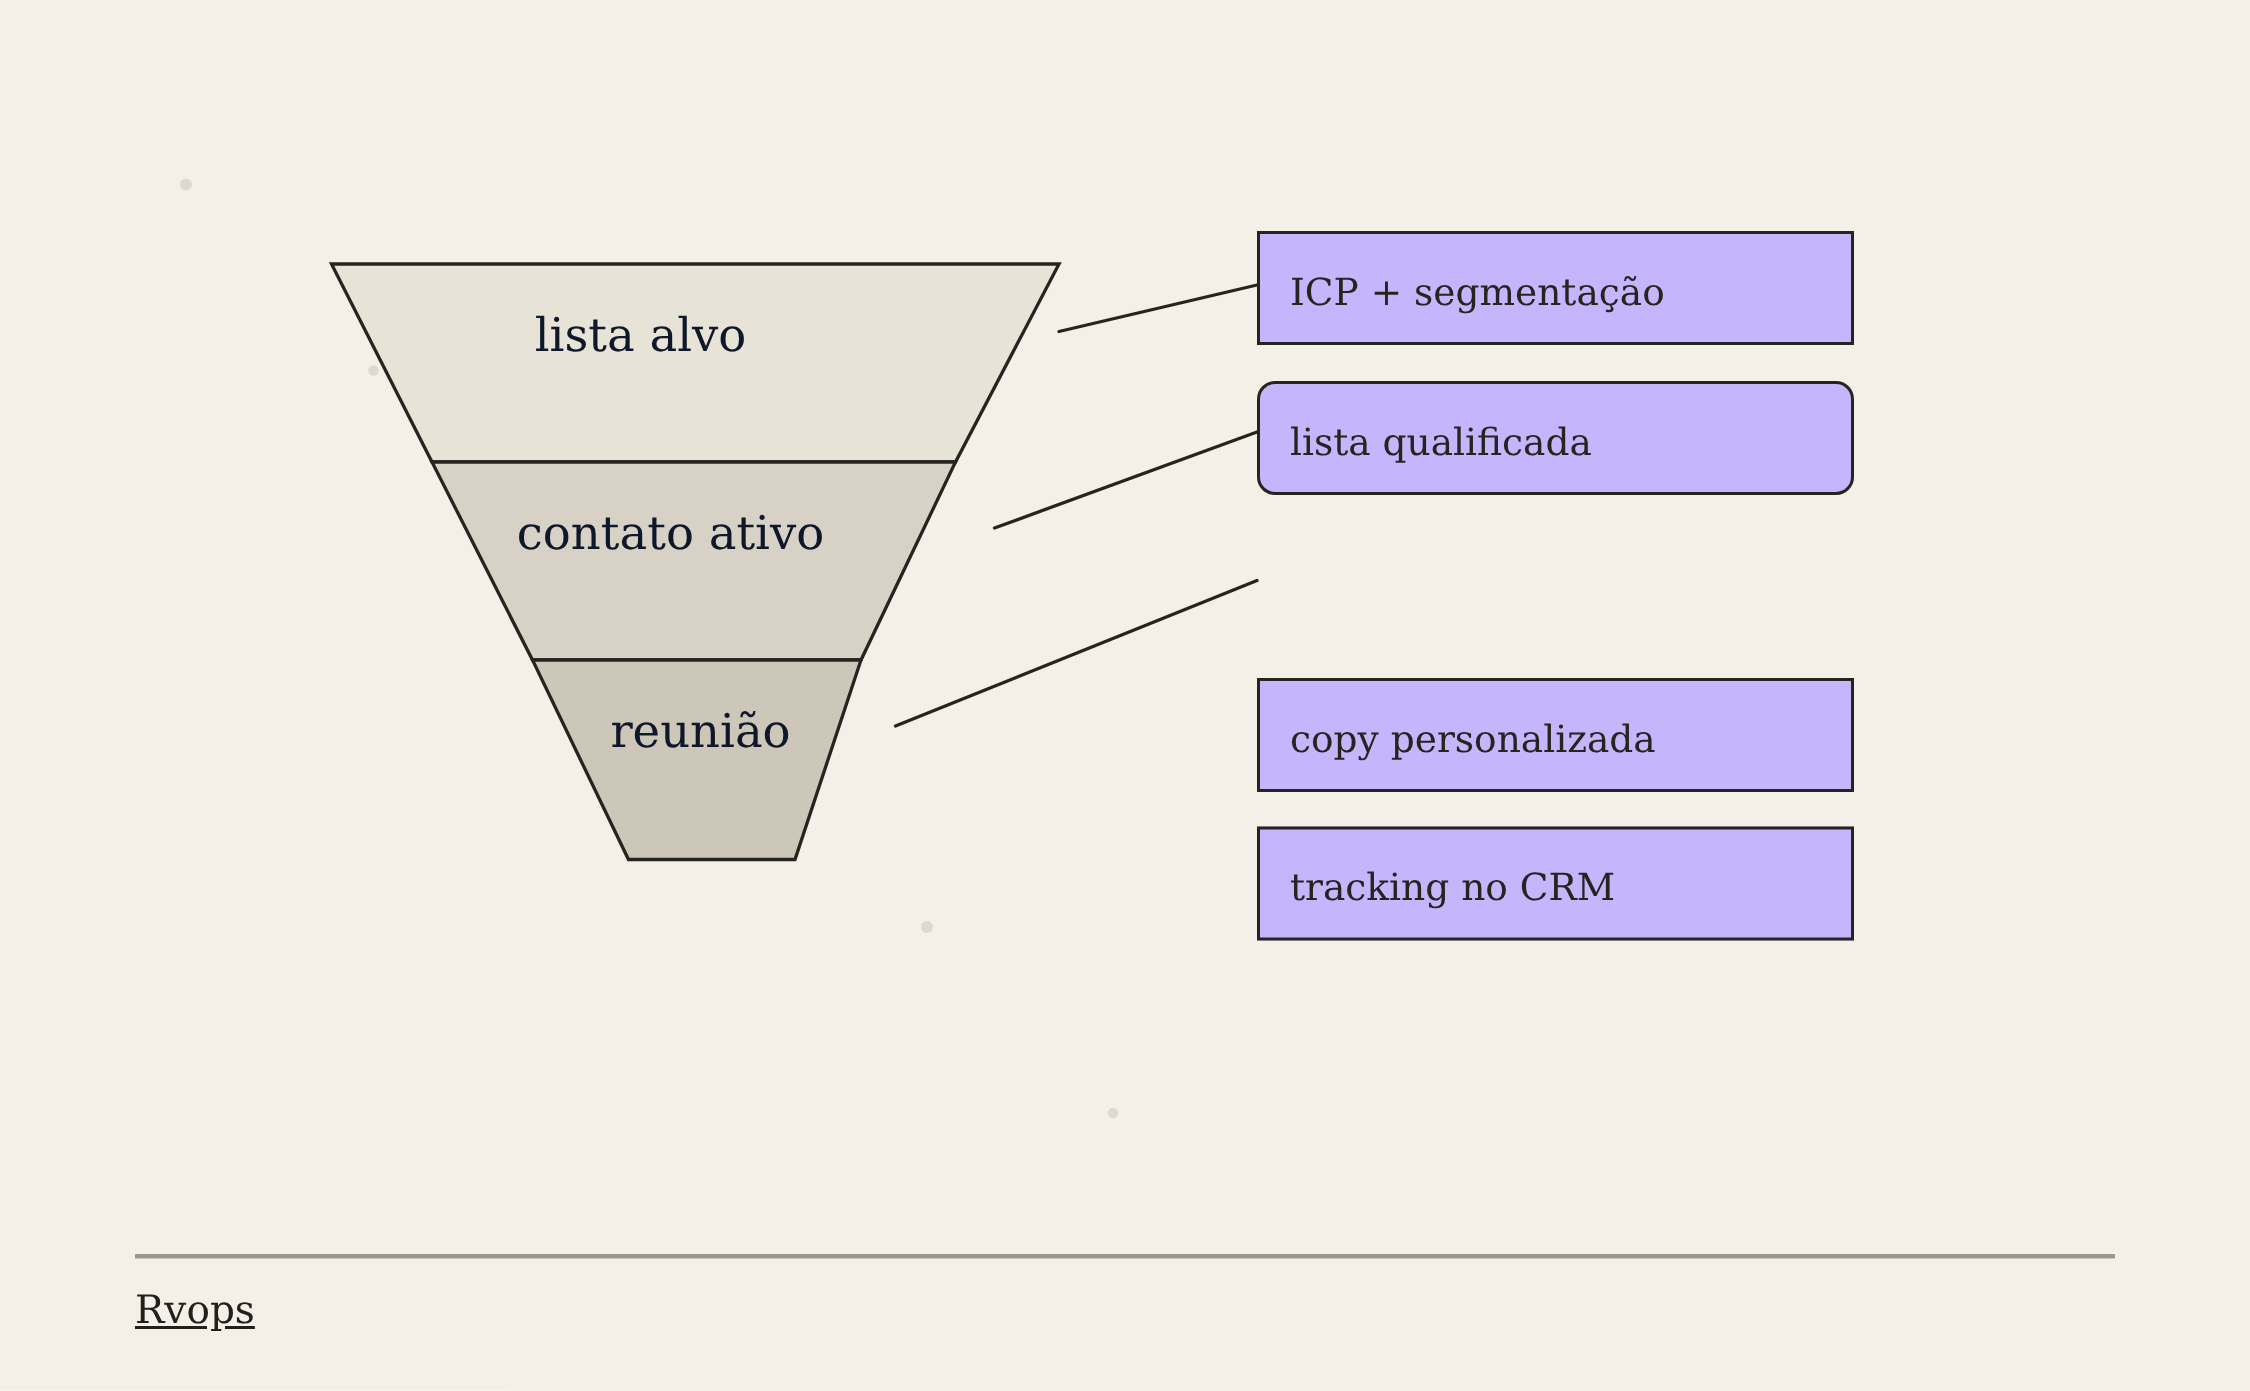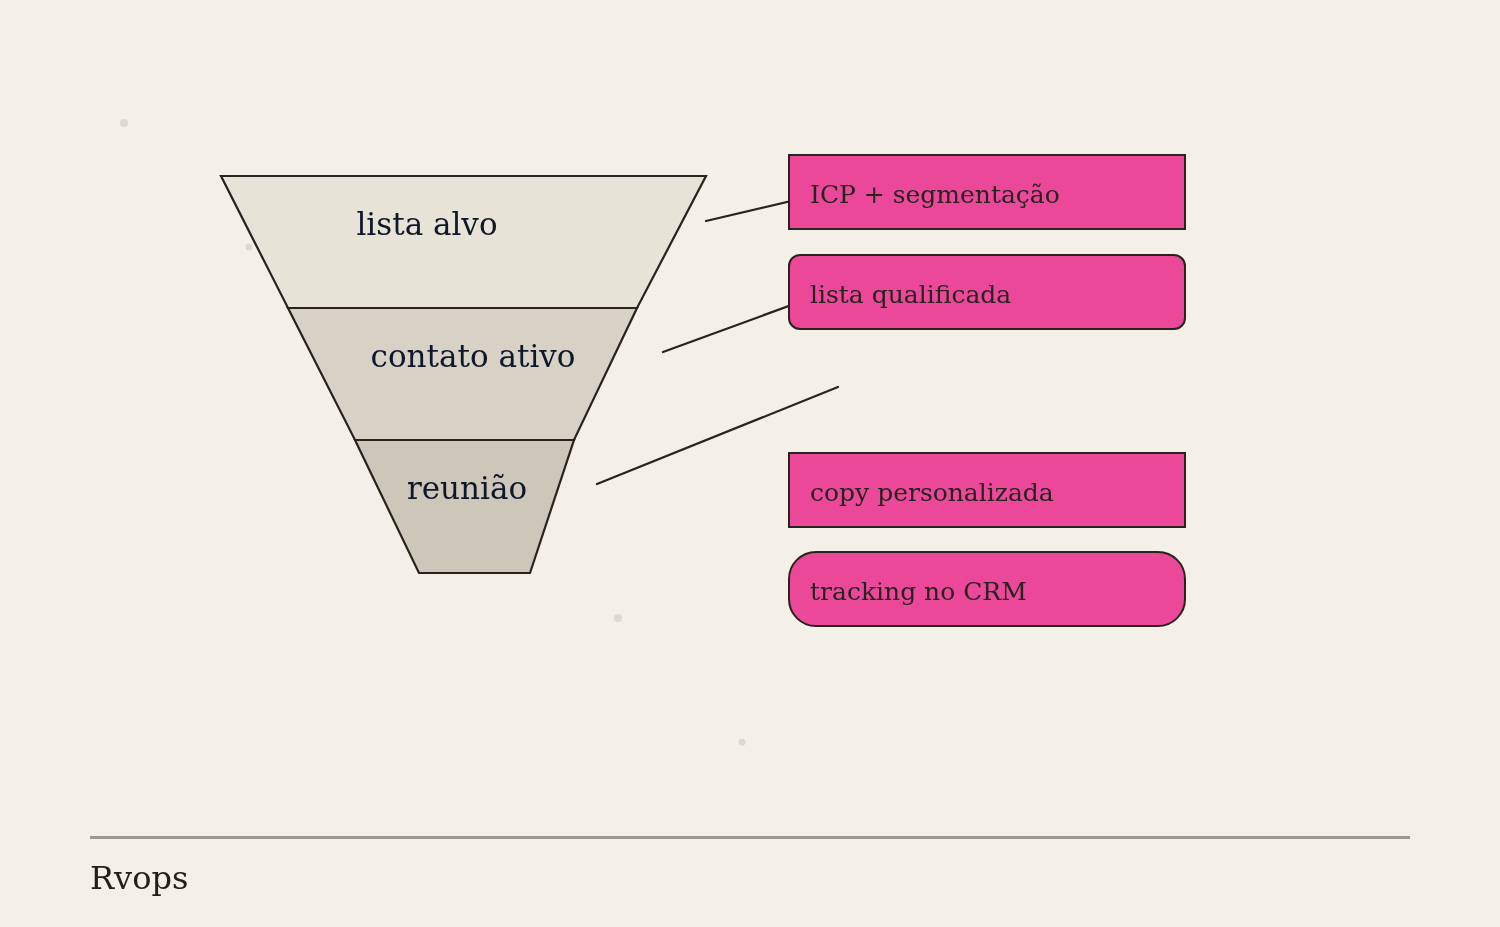--- a/index.html
+++ b/index.html
@@ -18,25 +18,25 @@
   }
   .funnel-label {
     position: absolute;
     transform: translate(-50%, -50%);
     font-size: 31px;
     white-space: nowrap;
     color: #0f172a;
   }
   .tactic-box {
     position: absolute;
-    left: 788px;
+    left: 838px;
     width: 398px;
     height: 76px;
     box-sizing: border-box;
-    background: #ec4899;
+    background: #c4b5fd;
     border: 2.5px solid #26241f;
     display: flex;
     align-items: center;
     padding-left: 20px;
     padding-top: 5px;
   }
   .tactic-label {
     font-size: 25px;
     white-space: nowrap;
   }
@@ -55,22 +55,23 @@
     left: 90px;
     top: 836px;
     width: 1320px;
     height: 3px;
     background: #9c9890;
   }
   .brand {
     position: absolute;
     left: 90px;
     top: 859px;
-    font-size: 32px;
+    font-size: 26px;
     color: #22201d;
+    text-decoration: underline;
   }
 </style>
 </head>
 <body>
 
 <div class="canvas">
 
   <svg class="layer" width="1500" height="927" viewBox="0 0 1500 927">
 
     <circle cx="124" cy="123" r="4" fill="#ddd9d0"></circle>
@@ -81,33 +82,33 @@
     <polygon points="221,176 706,176 637,308 288,308" stroke="#26241f" stroke-width="2.2" fill="#e8e3d7"></polygon>
     <polygon points="288,308 637,308 574,440 355,440" stroke="#26241f" stroke-width="2.2" fill="#d7d2c5"></polygon>
     <polygon points="355,440 574,440 530,573 419,573" stroke="#26241f" stroke-width="2.2" fill="#ccc7b9"></polygon>
 
     <line x1="706" y1="221" x2="838" y2="190" stroke="#26241f" stroke-width="2.2" stroke-linecap="round"></line>
     <line x1="663" y1="352" x2="838" y2="288" stroke="#26241f" stroke-width="2.2" stroke-linecap="round"></line>
     <line x1="597" y1="484" x2="838" y2="387" stroke="#26241f" stroke-width="2.2" stroke-linecap="round"></line>
   </svg>
 
   <div class="funnel-label" style="left:427px; top:224px;">lista alvo</div>
-  <div class="funnel-label" style="left:473px; top:356px;">contato ativo</div>
+  <div class="funnel-label" style="left:447px; top:356px;">contato ativo</div>
   <div class="funnel-label" style="left:467px; top:488px;">reunião</div>
 
   <div class="tactic-box" style="top:154px;">
     <span class="tactic-label">ICP + segmentação</span>
   </div>
   <div class="tactic-box" style="top:254px;border-radius:12px;">
     <span class="tactic-label">lista qualificada</span>
   </div>
   <div class="tactic-box" style="top:452px;text-align:center;">
     <span class="tactic-label">copy personalizada</span>
   </div>
-  <div class="tactic-box" style="top:551px;border-radius:28px;">
+  <div class="tactic-box" style="top:551px;">
     <span class="tactic-label">tracking no CRM</span>
   </div>
 
 
   <div class="footer-rule"></div>
   <div class="brand">Rvops</div>
 
 </div>
 
 </body></html>

